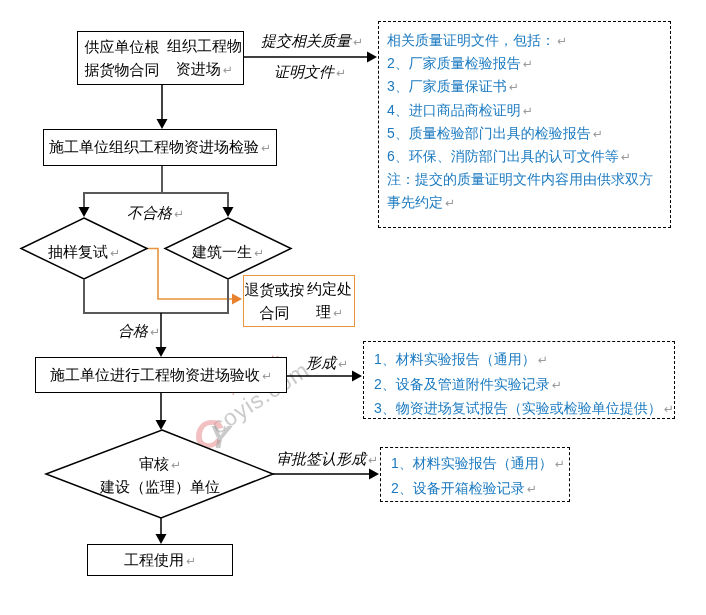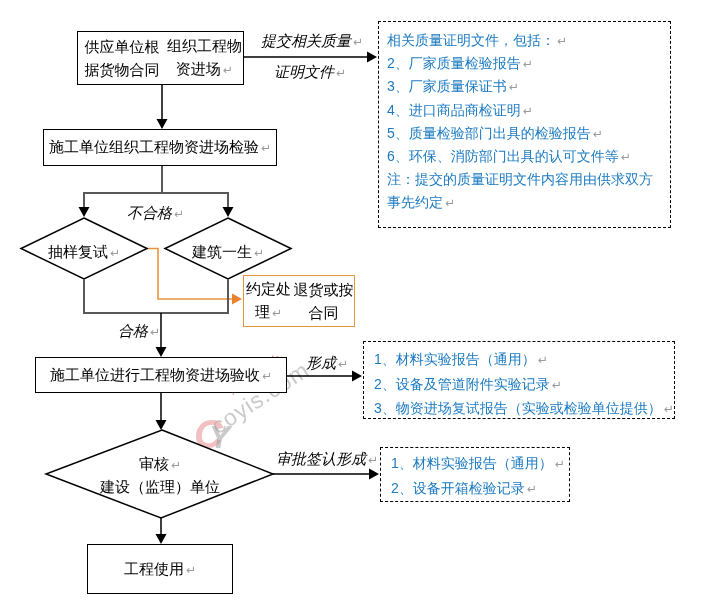--- a/index.html
+++ b/index.html
@@ -95,29 +95,29 @@
   <div class="node" style="left:77px;top:31px;width:167px;height:54px;">
     <div>供应单位根据货物合同</div>
     <div><span>组织工程物资进场</span><span class="pm">↵</span></div>
   </div>
 
   <div class="node" style="left:43px;top:129px;width:234px;height:37px;">
     <div><span>施工单位组织工程物资进场检验</span><span class="pm">↵</span></div>
   </div>
 
   <div class="node node--orange" style="left:243px;top:275px;width:112px;height:52px;">
+    <div>退货或按合同</div>
     <div><span>约定处理</span><span class="pm">↵</span></div>
-    <div>退货或按合同</div>
   </div>
 
   <div class="node" style="left:35px;top:357px;width:252px;height:36px;">
     <div><span>施工单位进行工程物资进场验收</span><span class="pm">↵</span></div>
   </div>
 
-  <div class="node" style="left:87px;top:544px;width:146px;height:50px;">
+  <div class="node" style="left:87px;top:544px;width:146px;height:32px;">
     <div><span>工程使用</span><span class="pm">↵</span></div>
   </div>
 
   <div class="dtext" style="left:21px;top:241px;width:126px;"><span>抽样复试</span><span class="pm">↵</span></div>
   <div class="dtext" style="left:165px;top:241px;width:126px;"><span>建筑一生</span><span class="pm">↵</span></div>
   <div class="dtext" style="left:46px;top:453px;width:228px;">
     <div><span>审核</span><span class="pm">↵</span></div>
     <div>建设（监理）单位</div>
   </div>
 

